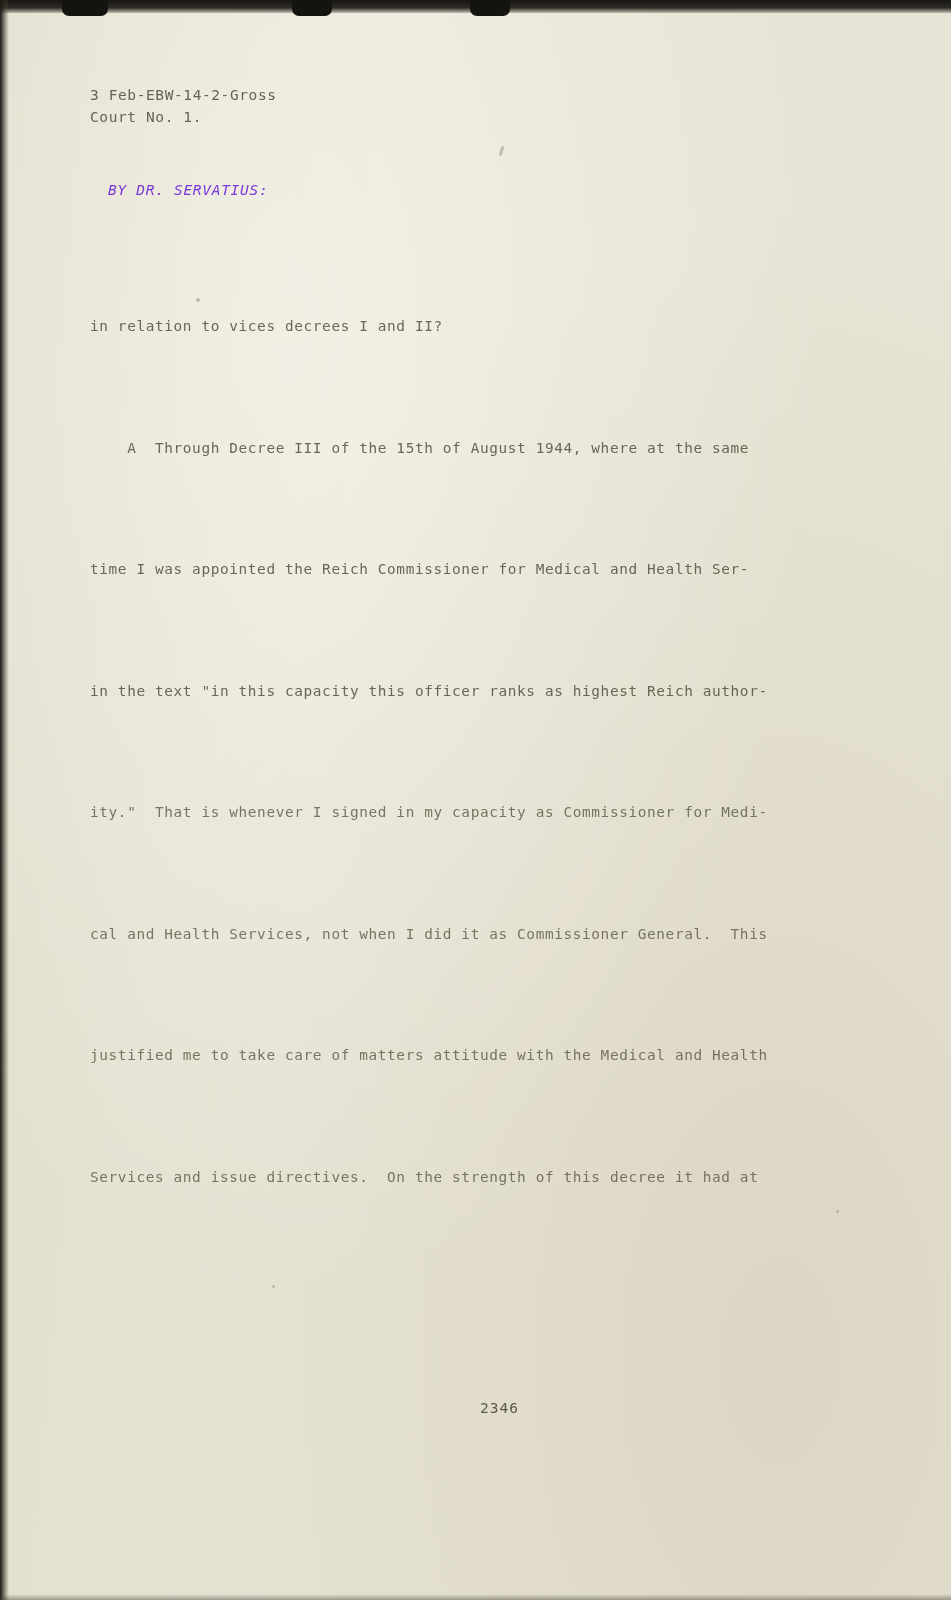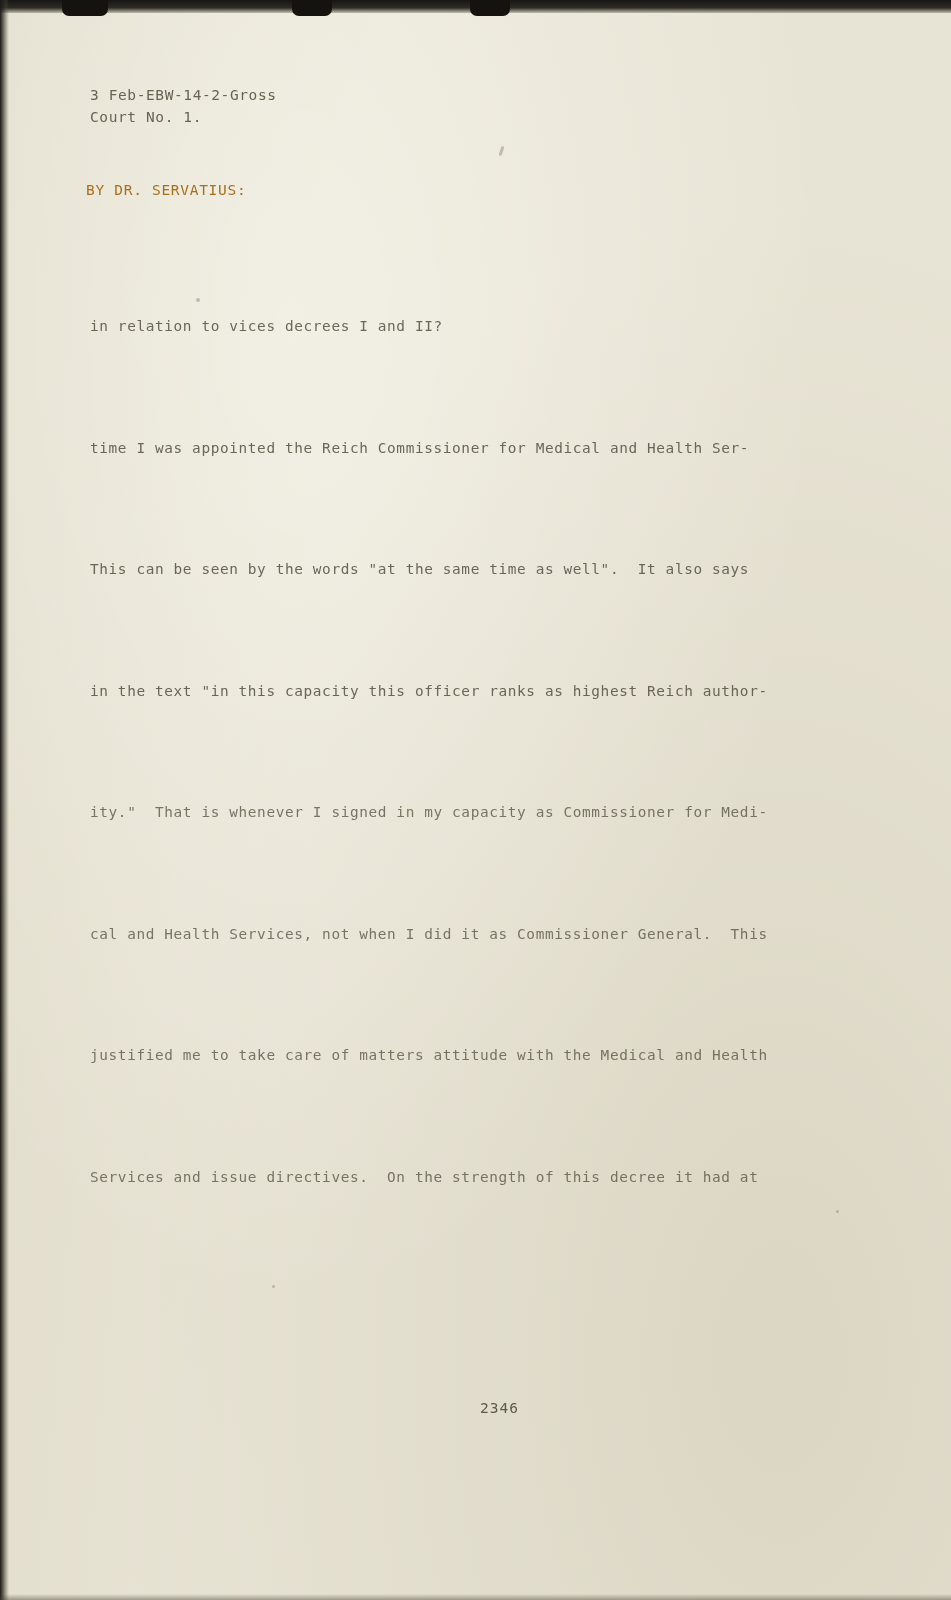--- a/index.html
+++ b/index.html
@@ -82,26 +82,27 @@
     font-size: 14.5px;
     line-height: 22px;
     color: #55513f;
     letter-spacing: 0.6px;
     white-space: pre;
     opacity: 0.88;
   }
   .speaker {
     position: absolute;
     top: 182px;
-    left: 62px;
+    left: 84px;
     font-size: 14.5px;
     letter-spacing: 0.7px;
-    color: #a16207;
+    color: #6d28d9;
     opacity: 0.9;
     white-space: pre;
+    font-style: italic;
   }
   .body-text {
     position: absolute;
     top: 225px;
     left: 66px;
     width: 760px;
     font-size: 14.4px;
     line-height: 40.5px;
     letter-spacing: 0.62px;
     color: #4b4738;
@@ -150,22 +151,22 @@
 
   <div class="content">
 
     <div class="header"><span>3 Feb-EBW-14-2-Gross</span>
 <span>Court No. 1.</span></div>
 
     <div class="speaker">BY DR. SERVATIUS:</div>
 
     <div class="body-text">
       <div class="line faded-b">in relation to vices decrees I and II?</div>
+      <div class="line faded-b">    A  Through Decree III of the 15th of August 1944, where at the same</div>
       <div class="line faded-b">time I was appointed the Reich Commissioner for Medical and Health Ser-</div>
-      <div class="line faded-b">This can be seen by the words "at the same time as well".  It also says</div>
       <div class="line faded-b">in the text "in this capacity this officer ranks as highest Reich author-</div>
       <div class="line faded-a">ity."  That is whenever I signed in my capacity as Commissioner for Medi-</div>
       <div class="line faded-a">cal and Health Services, not when I did it as Commissioner General.  This</div>
       <div class="line faded-a">justified me to take care of matters attitude with the Medical and Health</div>
       <div class="line faded-a">Services and issue directives.  On the strength of this decree it had at</div>
       
       
       
       
       

